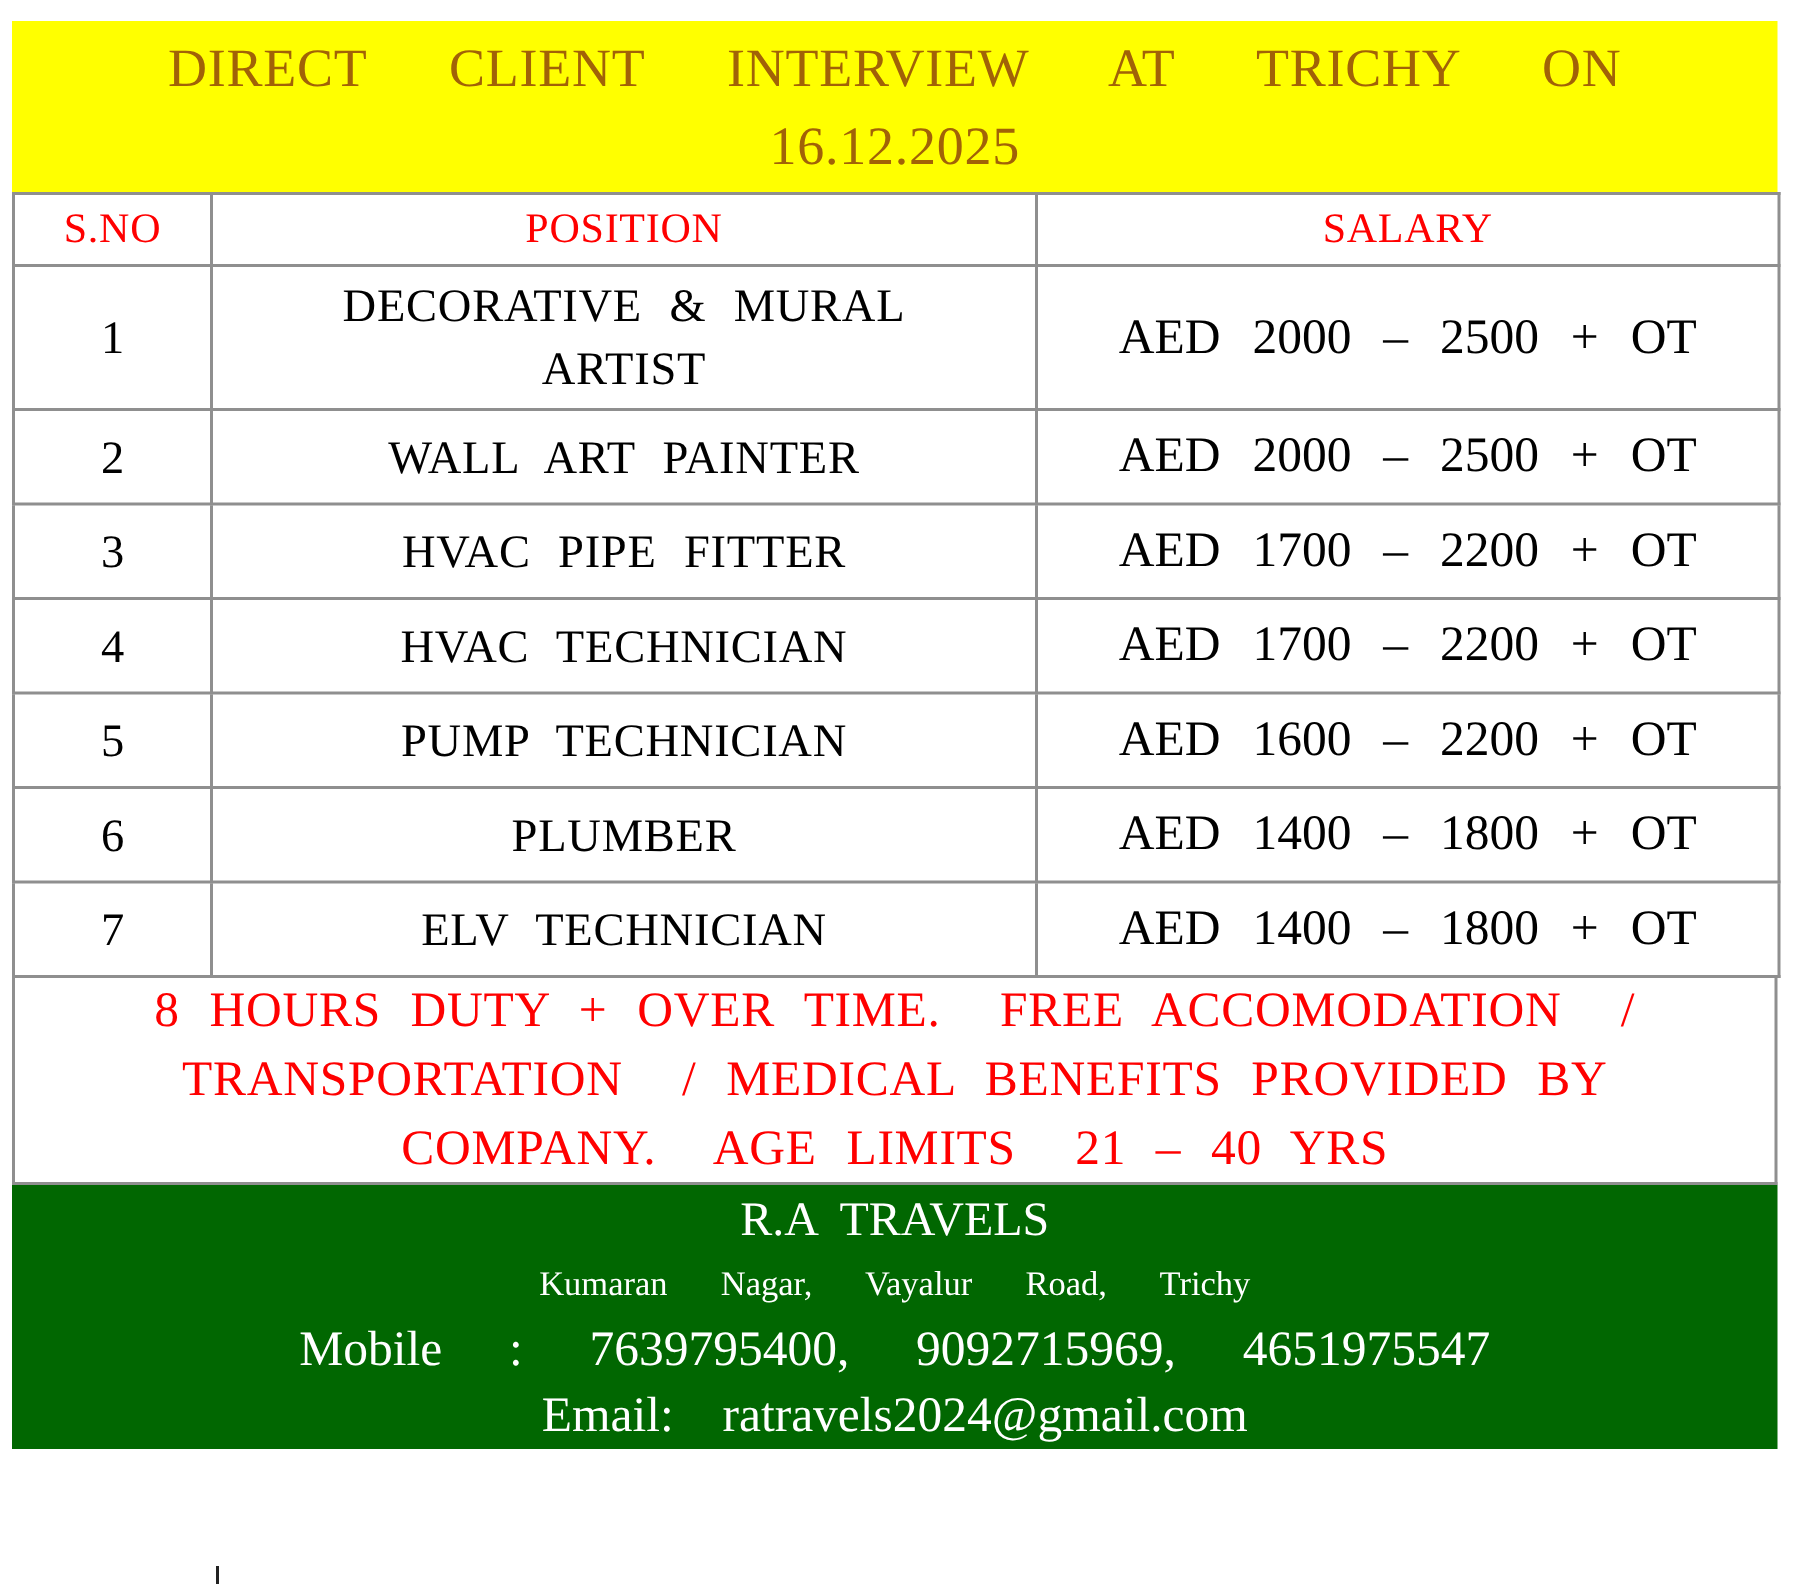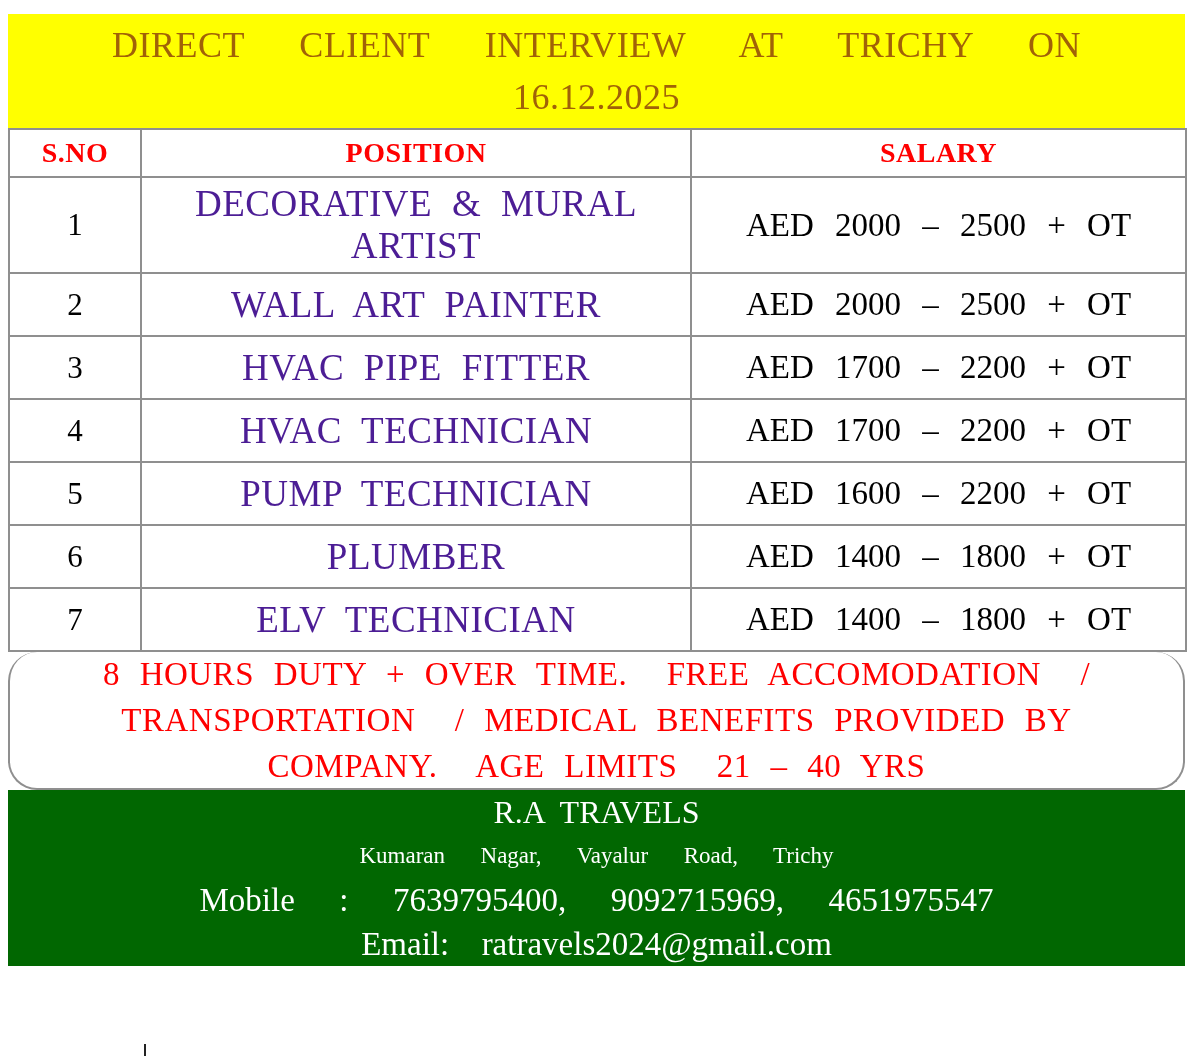--- a/index.html
+++ b/index.html
@@ -57,48 +57,47 @@
   table.jobs col.c-sal { width: 495px; }
   table.jobs th, table.jobs td {
     border: 2px solid #8f8f8f;
     text-align: center;
     vertical-align: middle;
     padding: 0;
   }
   table.jobs thead tr { height: 48px; }
   table.jobs thead th {
     color: #ff0000;
-    font-weight: bold;
+    font-weight: normal;
     font-size: 28px;
     letter-spacing: 0.5px;
   }
   table.jobs tbody tr { height: 63px; }
   table.jobs tbody tr.tall { height: 96px; }
   td.sno { font-size: 31px; color: #000000; }
-  td.pos { font-size: 37px; color: #4c1d95; word-spacing: 10px; letter-spacing: 0.5px; }
+  td.pos { font-size: 31px; color: #000000; word-spacing: 10px; letter-spacing: 0.5px; }
   td.pos .pos-wrap { display: inline-block; max-width: 480px; line-height: 42px; }
   td.sal { font-size: 33px; color: #000000; word-spacing: 13px; }
   
   .notice-box {
     border-left: 2px solid #8f8f8f;
     border-right: 2px solid #8f8f8f;
     border-bottom: 2px solid #8f8f8f;
     height: 136px;
     display: flex;
     flex-direction: column;
     align-items: center;
     justify-content: center;
     color: #ff0000;
     font-size: 33px;
     line-height: 46px;
     word-spacing: 11px;
     letter-spacing: 0.5px;
     white-space: pre;
     background: #ffffff;
-    border-radius: 29px;
   }
   
   .agency-footer {
     height: 176px;
     background: #016701;
     color: #ffffff;
     display: flex;
     flex-direction: column;
     align-items: center;
     justify-content: center;

